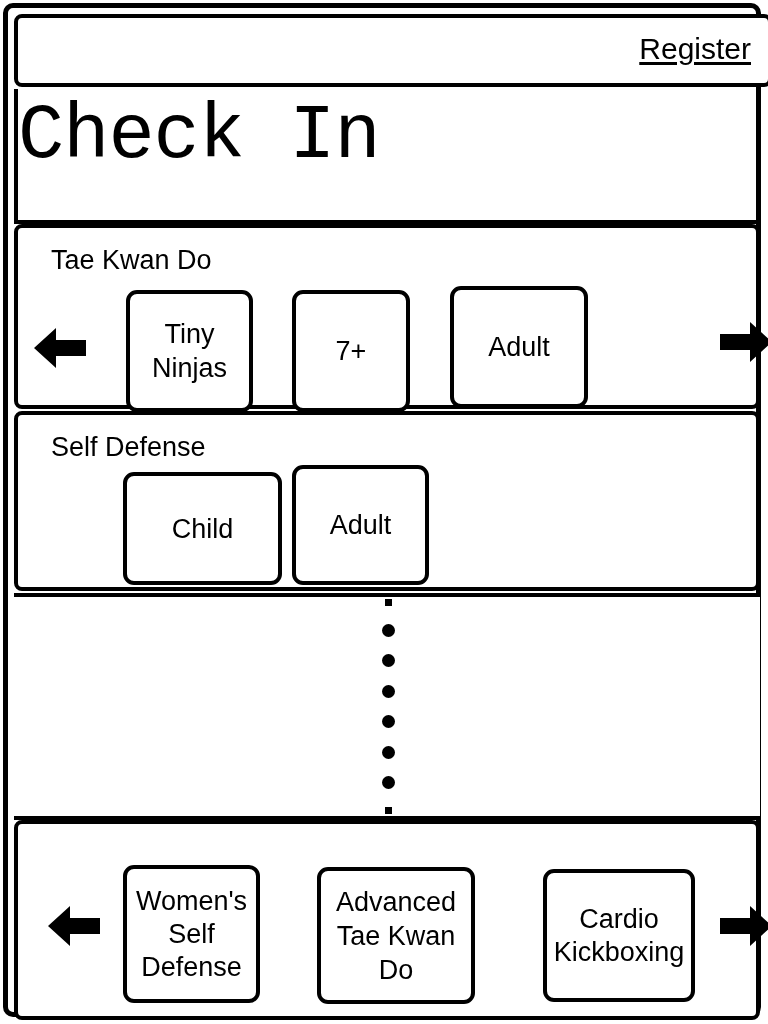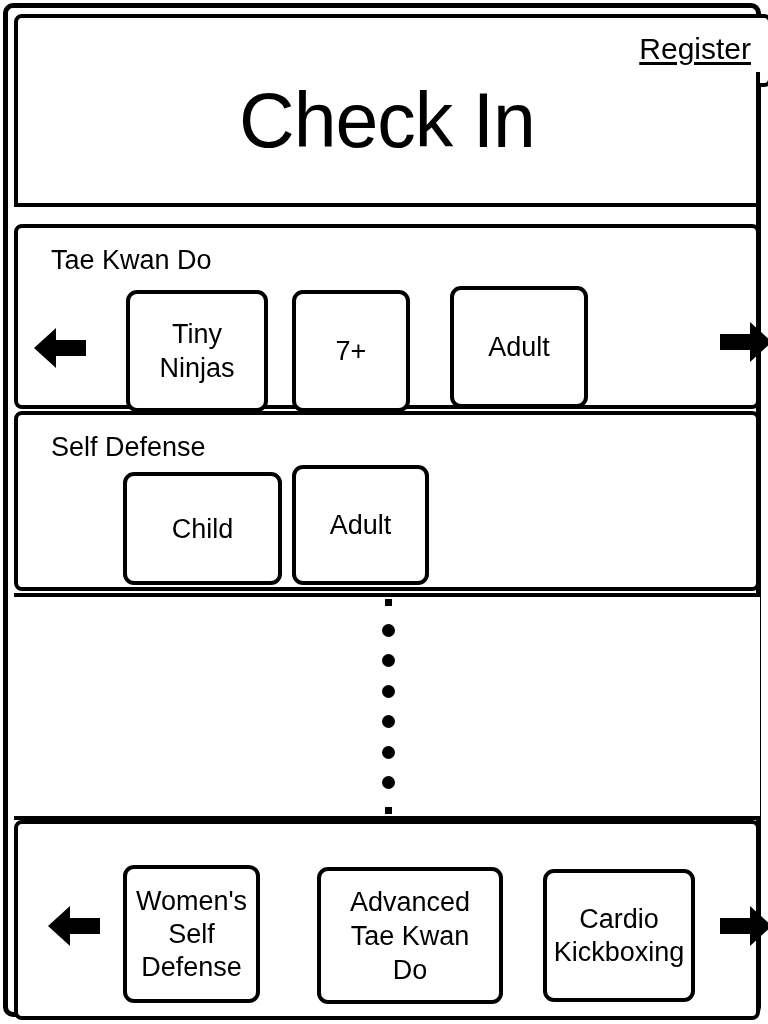--- a/index.html
+++ b/index.html
@@ -60,31 +60,31 @@
     border: none;
     padding: 0;
     color: #000;
     font-family: "Liberation Sans", sans-serif;
   }
 
   
   .title-band {
     position: absolute;
     left: 6px;
-    top: 64px;
+    top: 81px;
     width: 746px;
     height: 135px;
     box-sizing: border-box;
     border-left: 4px solid #000;
     border-right: 4px solid #000;
     border-bottom: 4px solid #000;
     display: flex;
     align-items: flex-start;
-    justify-content: center;
-    background: #ffffff;
+    background: #ffffff;
+    font-family: Liberation Mono, monospace;
   }
   .page-title {
     font-size: 77px;
     line-height: 86px;
     font-weight: 400;
     margin-top: 5px;
     letter-spacing: -1px;
     white-space: nowrap;
   }
 
@@ -138,31 +138,31 @@
     font-size: 27px;
     line-height: 34px;
     color: #000;
     cursor: pointer;
     padding: 0;
     overflow: visible;
     white-space: pre-line;
   }
 
   
-  .btn-tiny-ninjas { left: 108px; top: 62px; width: 142px; height: 122px; }
+  .btn-tiny-ninjas { left: 108px; top: 62px; width: 127px; height: 122px; }
   .btn-seven-plus  { left: 274px; top: 62px; width: 118px; height: 122px; }
   .btn-tkd-adult   { left: 432px; top: 58px; width: 138px; height: 122px; }
 
   
   .btn-sd-child { left: 105px; top: 57px; width: 159px; height: 113px; }
   .btn-sd-adult { left: 274px; top: 50px; width: 137px; height: 120px; }
 
   
   .btn-womens-sd { left: 105px; top: 41px; width: 137px; height: 138px; }
-  .btn-adv-tkd   { left: 299px; top: 43px; width: 186px; height: 137px; }
+  .btn-adv-tkd   { left: 299px; top: 43px; width: 158px; height: 137px; }
   .btn-cardio    { left: 525px; top: 45px; width: 152px; height: 133px; }
 
   .btn-womens-sd, .btn-cardio { line-height: 33px; }
 
   
   .middle-region {
     position: absolute;
     left: 6px;
     top: 585px;
     width: 746px;

